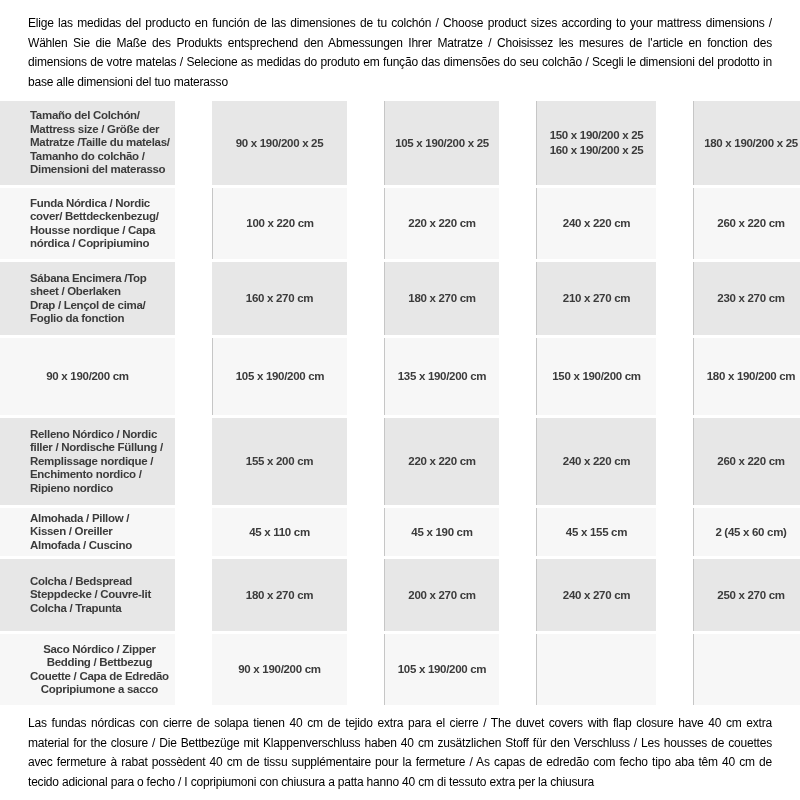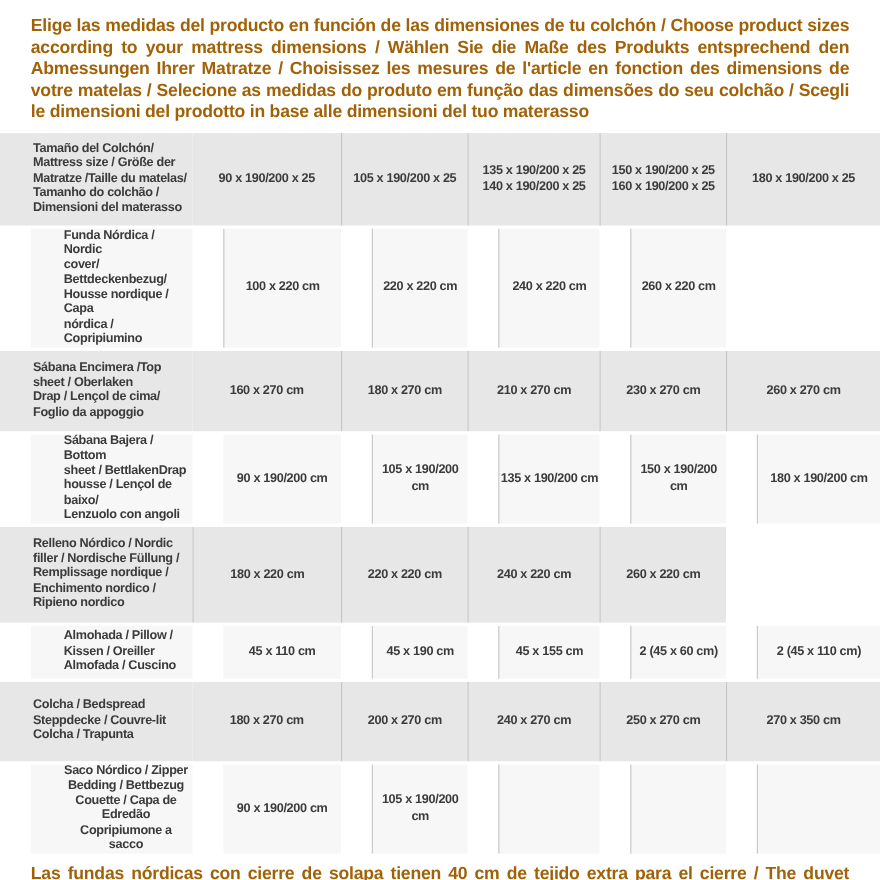--- a/index.html
+++ b/index.html
@@ -5,45 +5,46 @@
   * { margin: 0; padding: 0; box-sizing: border-box; }
   html, body {
     width: 800px;
     background: #ffffff;
     font-family: "Liberation Sans", "DejaVu Sans", sans-serif;
     color: #333333;
   }
   body { height: 800px; overflow: hidden; }
 
   .note {
-    font-weight: bold;
-    font-size: 16px;
+    font-weight: normal;
+    font-size: 12px;
     line-height: 19.5px;
     letter-spacing: -0.2px;
     text-align: justify;
     padding: 0 28px;
-    color: #a16207;
+    color: #000000;
   }
   .note.top { margin-top: 14px; }
   .note.bottom { margin-top: 9px; }
 
   .size-table {
     margin-top: 9px;
     display: flex;
     flex-direction: column;
     row-gap: 3px;
     background: #ffffff;
   }
   .row {
     display: grid;
     grid-template-columns: 175px 135px 115px 120px 115px 140px;
     width: 640px;
+    gap: 37px;
   }
   .row.shade-dark  .cell { background: #e7e7e7; }
-  .row.shade-light .cell { background: #f7f7f7; margin-left: 28px; }
+  .row.shade-light .cell { background: #f7f7f7; }
 
   .row.r0 .cell { min-height: 84px; }
   .row.r1 .cell { min-height: 71px; }
   .row.r2 .cell { min-height: 73px; }
   .row.r3 .cell { min-height: 77px; }
   .row.r4 .cell { min-height: 87px; }
   .row.r5 .cell { min-height: 48px; }
   .row.r6 .cell { min-height: 72px; }
   .row.r7 .cell { min-height: 71px; text-align: center; }
 
@@ -80,69 +81,63 @@
 <div class="size-table">
 
   <div class="row r0 shade-dark">
     <div class="cell lbl">Tamaño del Colchón/
 Mattress size / Größe der
 Matratze /Taille du matelas/
 Tamanho do colchão /
 Dimensioni del materasso</div>
     <div class="cell val">90 x 190/200 x 25</div>
     <div class="cell val sep">105 x 190/200 x 25</div>
-    <div class="cell val sep">135 x 190/200 x 25
-140 x 190/200 x 25</div>
     <div class="cell val sep">150 x 190/200 x 25
 160 x 190/200 x 25</div>
     <div class="cell val sep">180 x 190/200 x 25</div>
   </div>
 
   <div class="row r1 shade-light">
     <div class="cell lbl">Funda Nórdica /  Nordic
 cover/ Bettdeckenbezug/
 Housse nordique  / Capa
 nórdica / Copripiumino</div>
     <div class="cell val sep">100 x 220 cm</div>
     <div class="cell val sep">220 x 220 cm</div>
     <div class="cell val sep">240 x 220 cm</div>
     <div class="cell val sep">260 x 220 cm</div>
   </div>
 
   <div class="row r2 shade-dark">
     <div class="cell lbl">Sábana Encimera /Top
 sheet / Oberlaken
 Drap / Lençol de cima/
-Foglio da appoggio</div>
+Foglio da fonction</div>
     <div class="cell val">160 x 270 cm</div>
     <div class="cell val sep">180 x 270 cm</div>
     <div class="cell val sep">210 x 270 cm</div>
     <div class="cell val sep">230 x 270 cm</div>
     <div class="cell val sep">260 x 270 cm</div>
   </div>
 
   <div class="row r3 shade-light">
-    <div class="cell lbl">Sábana Bajera / Bottom
-sheet / BettlakenDrap
-housse / Lençol de baixo/
-Lenzuolo con angoli</div>
     <div class="cell val">90 x 190/200 cm</div>
     <div class="cell val sep">105 x 190/200 cm</div>
     <div class="cell val sep">135 x 190/200 cm</div>
     <div class="cell val sep">150 x 190/200 cm</div>
     <div class="cell val sep">180 x 190/200 cm</div>
   </div>
 
   <div class="row r4 shade-dark">
     <div class="cell lbl">Relleno Nórdico / Nordic
 filler / Nordische Füllung /
 Remplissage nordique /
 Enchimento nordico /
 Ripieno nordico</div>
-    <div class="cell val sep">180 x 220 cm</div>
+    <div class="cell val">155 x 200 cm</div>
     <div class="cell val sep">220 x 220 cm</div>
     <div class="cell val sep">240 x 220 cm</div>
     <div class="cell val sep">260 x 220 cm</div>
   </div>
 
   <div class="row r5 shade-light">
     <div class="cell lbl">Almohada  / Pillow /
 Kissen / Oreiller
 Almofada / Cuscino</div>
     <div class="cell val">45 x 110 cm</div>

